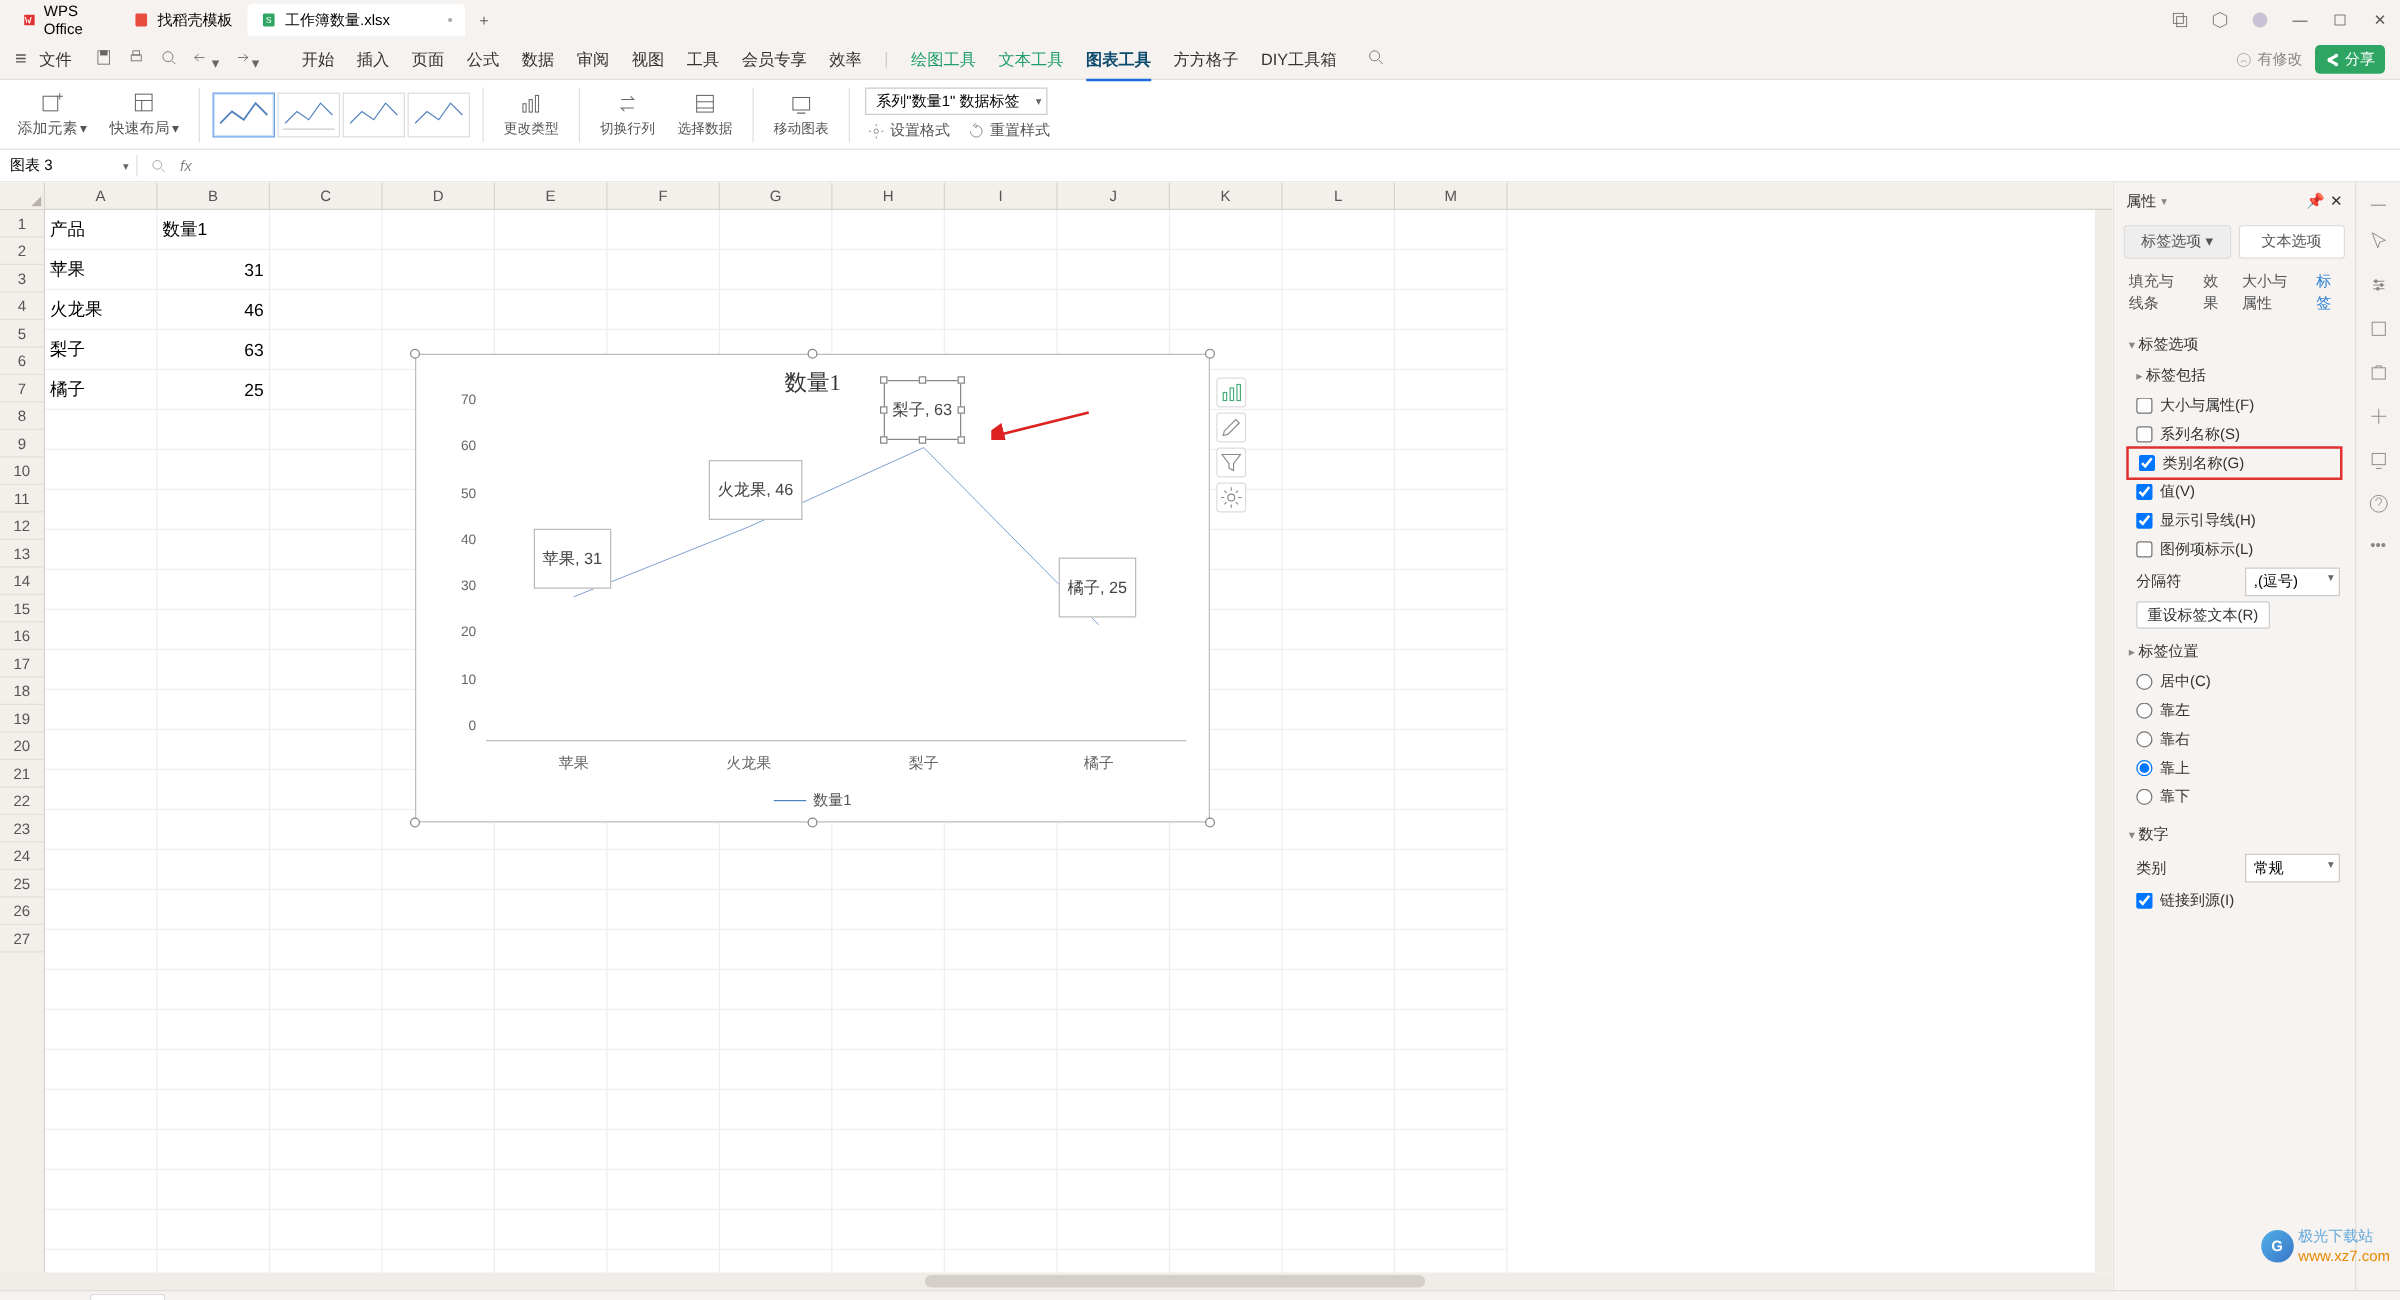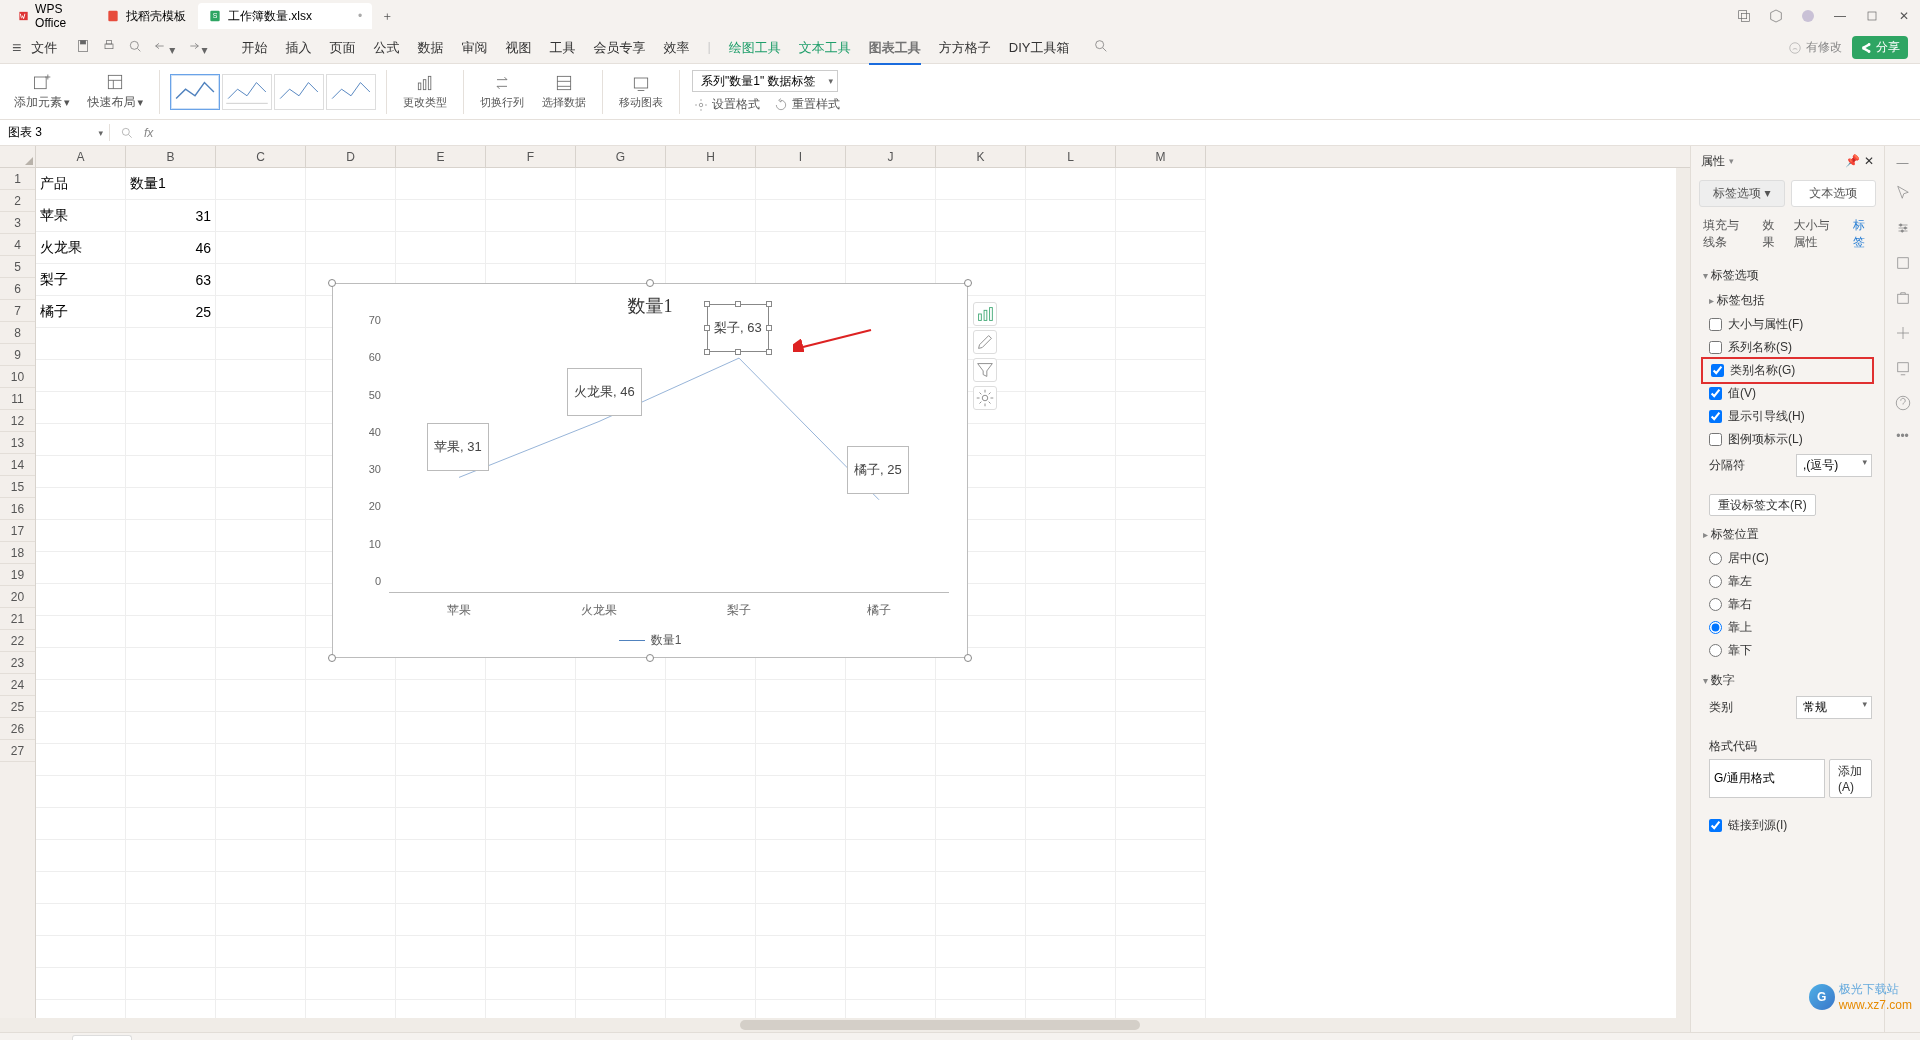--- a/index.html
+++ b/index.html
@@ -18,21 +18,21 @@
 
 
 .menu-bar { height: 32px; display: flex; align-items: center; background: #f5f2ef; border-bottom: 1px solid #e5e0db; padding: 0 12px; gap: 6px; }
 .menu-bar .ham { font-size: 16px; color:#555; }
 .menu-bar .file-btn { font-size: 13px; color:#333; padding:0 4px; }
 .menu-bar .qat { display: flex; gap: 10px; margin-left: 8px; color:#666; }
 .menu-bar .qat svg { width: 16px; height: 16px; }
 .menu-tabs { display: flex; gap: 18px; margin-left: 28px; }
 .menu-tabs span { font-size: 13px; color: #333; }
 .menu-tabs span.tool { color: #1f9e6a; }
-.menu-tabs span.active { color: #737373; font-weight: 600; position: relative; }
+.menu-tabs span.active { color: #0c4a6e; font-weight: 600; position: relative; }
 .menu-tabs span.active::after { content:""; position:absolute; bottom:-8px; left:0; right:0; height:2px; background:#1a6bdd; }
 .menu-bar .search-ic { margin-left: 18px; color:#666; }
 .menu-bar .right-side { margin-left: auto; display: flex; gap: 10px; align-items:center; }
 .has-mod { color:#888; display:flex; align-items:center; gap:4px; }
 .share-btn { background:#2ea563; color:#fff; padding:3px 8px; border-radius:4px; display:flex; align-items:center; gap:4px; }
 
 
 .ribbon { background:#fff; border-bottom:1px solid #e5e0db; height:56px; display:flex; align-items:center; padding:0 8px; gap:6px; }
 .rib-group { display:flex; flex-direction:column; align-items:center; gap:2px; padding:0 6px; color:#555; }
 .rib-sep { width:1px; height:44px; background:#e5e0db; margin:0 4px; }
@@ -110,21 +110,21 @@
 .sub-tabs span { color:#555; cursor:pointer; }
 .sub-tabs span.active { color:#2a7fd4; }
 .sect { padding:6px 12px; }
 .sect-h { color:#333; padding:4px 0; }
 .sect-h::before { content:"▸ "; font-size:10px; color:#888; }
 .sect-h.open::before { content:"▾ "; }
 .chk-row { display:flex; align-items:center; gap:6px; padding:3px 0 3px 6px; color:#333; }
 .chk-row input { width:13px; height:13px; }
 .red-box { border:2px solid #e03030; padding:0 2px; margin:-2px; }
 .radio-row { display:flex; align-items:center; gap:6px; padding:3px 0 3px 6px; color:#333; }
-.field-row { display:flex; align-items:center; gap:6px; padding:3px 0 16px 6px; }
+.field-row { display:flex; align-items:center; gap:6px; padding:3px 0 3px 6px; }
 .field-row .lbl { flex:1; color:#333; }
 .sel-box { border:1px solid #ccc; background:#fff; padding:2px 16px 2px 6px; position:relative; min-width:76px; }
 .sel-box::after { content:"▾"; position:absolute; right:4px; font-size:9px; color:#666; }
 .btn-mini { border:1px solid #ccc; background:#fff; padding:3px 8px; border-radius:2px; color:#333; }
 .input-row input[type=text] { border:1px solid #ccc; padding:3px 4px; width:116px; }
 
 
 .side-icons { width:36px; background:#f5f2ef; border-left:1px solid #e2ddd7; display:flex; flex-direction:column; align-items:center; gap:14px; padding-top:10px; color:#888; }
 .side-icons svg { width:18px; height:18px; }
 
@@ -976,27 +976,20 @@
       <label class="radio-row">
           <input type="radio" name="lp" style="">
           <span>靠下</span>
         </label>
 
       <div class="sect-h open" style="margin-top:6px">数字</div>
       <div class="field-row">
           <span class="lbl">类别</span>
           <div class="sel-box"><span>常规</span></div>
         </div>
-      <div class="field-row" style="flex-direction:column; align-items:flex-start; gap:4px">
-        <span class="lbl">格式代码</span>
-        <div class="input-row" style="display:flex; gap:4px">
-          <input type="text" value="G/通用格式" style="">
-          <span class="btn-mini">添加(A)</span>
-        </div>
-      </div>
       <label class="chk-row">
           <input type="checkbox" checked="" style="">
           <span>链接到源(I)</span>
         </label>
     </div>
   </div>
 
   <div class="side-icons">
     <span>—</span>
     <span><svg viewBox="0 0 24 24" stroke="#888" fill="none">

